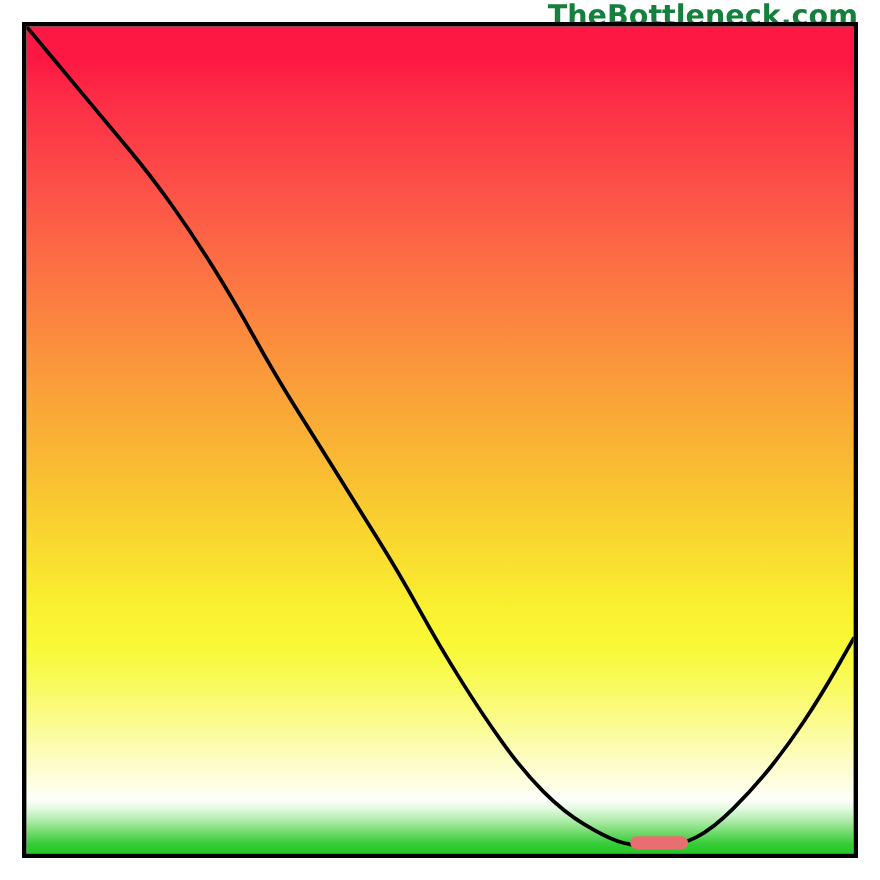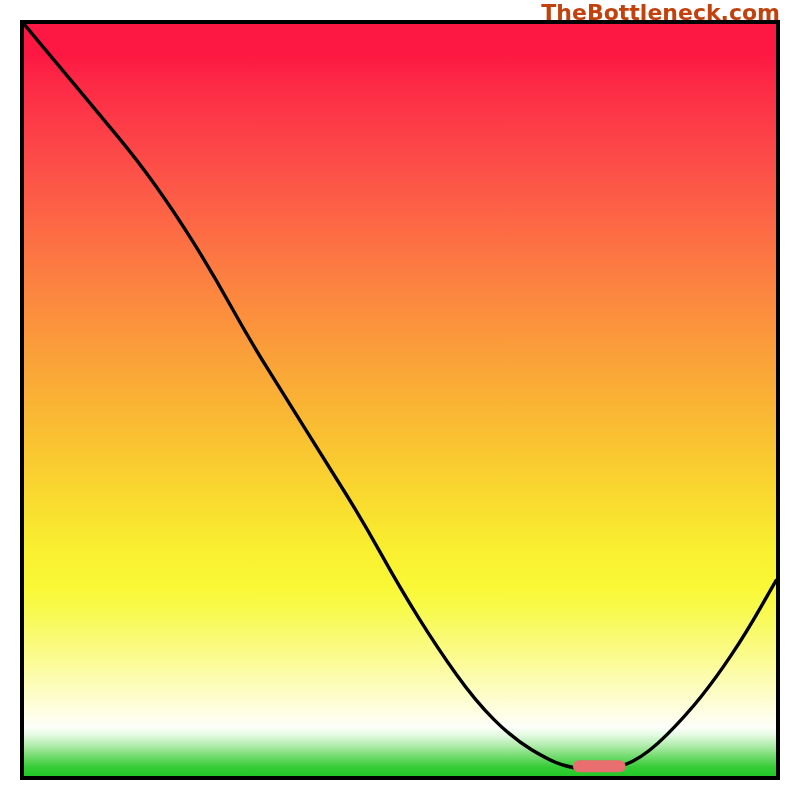--- a/index.html
+++ b/index.html
@@ -54,22 +54,22 @@
     width: 100%;
     height: 100%;
     pointer-events: none;
   }
   .watermark {
     position: absolute;
     top: 0px;
     right: 20px;
     font-family: "DejaVu Sans", Arial, Helvetica, sans-serif;
     font-weight: 700;
-    font-size: 22px;
-    color: #c2410c;
+    font-size: 26px;
+    color: #15803d;
     letter-spacing: 0px;
   }
 </style>
 </head>
 <body>
 
 <div class="chart-wrap">
   <div class="watermark">TheBottleneck.com</div>
   <div class="plot-area">
     <svg class="curve" viewBox="0 0 100 100" preserveAspectRatio="none">

